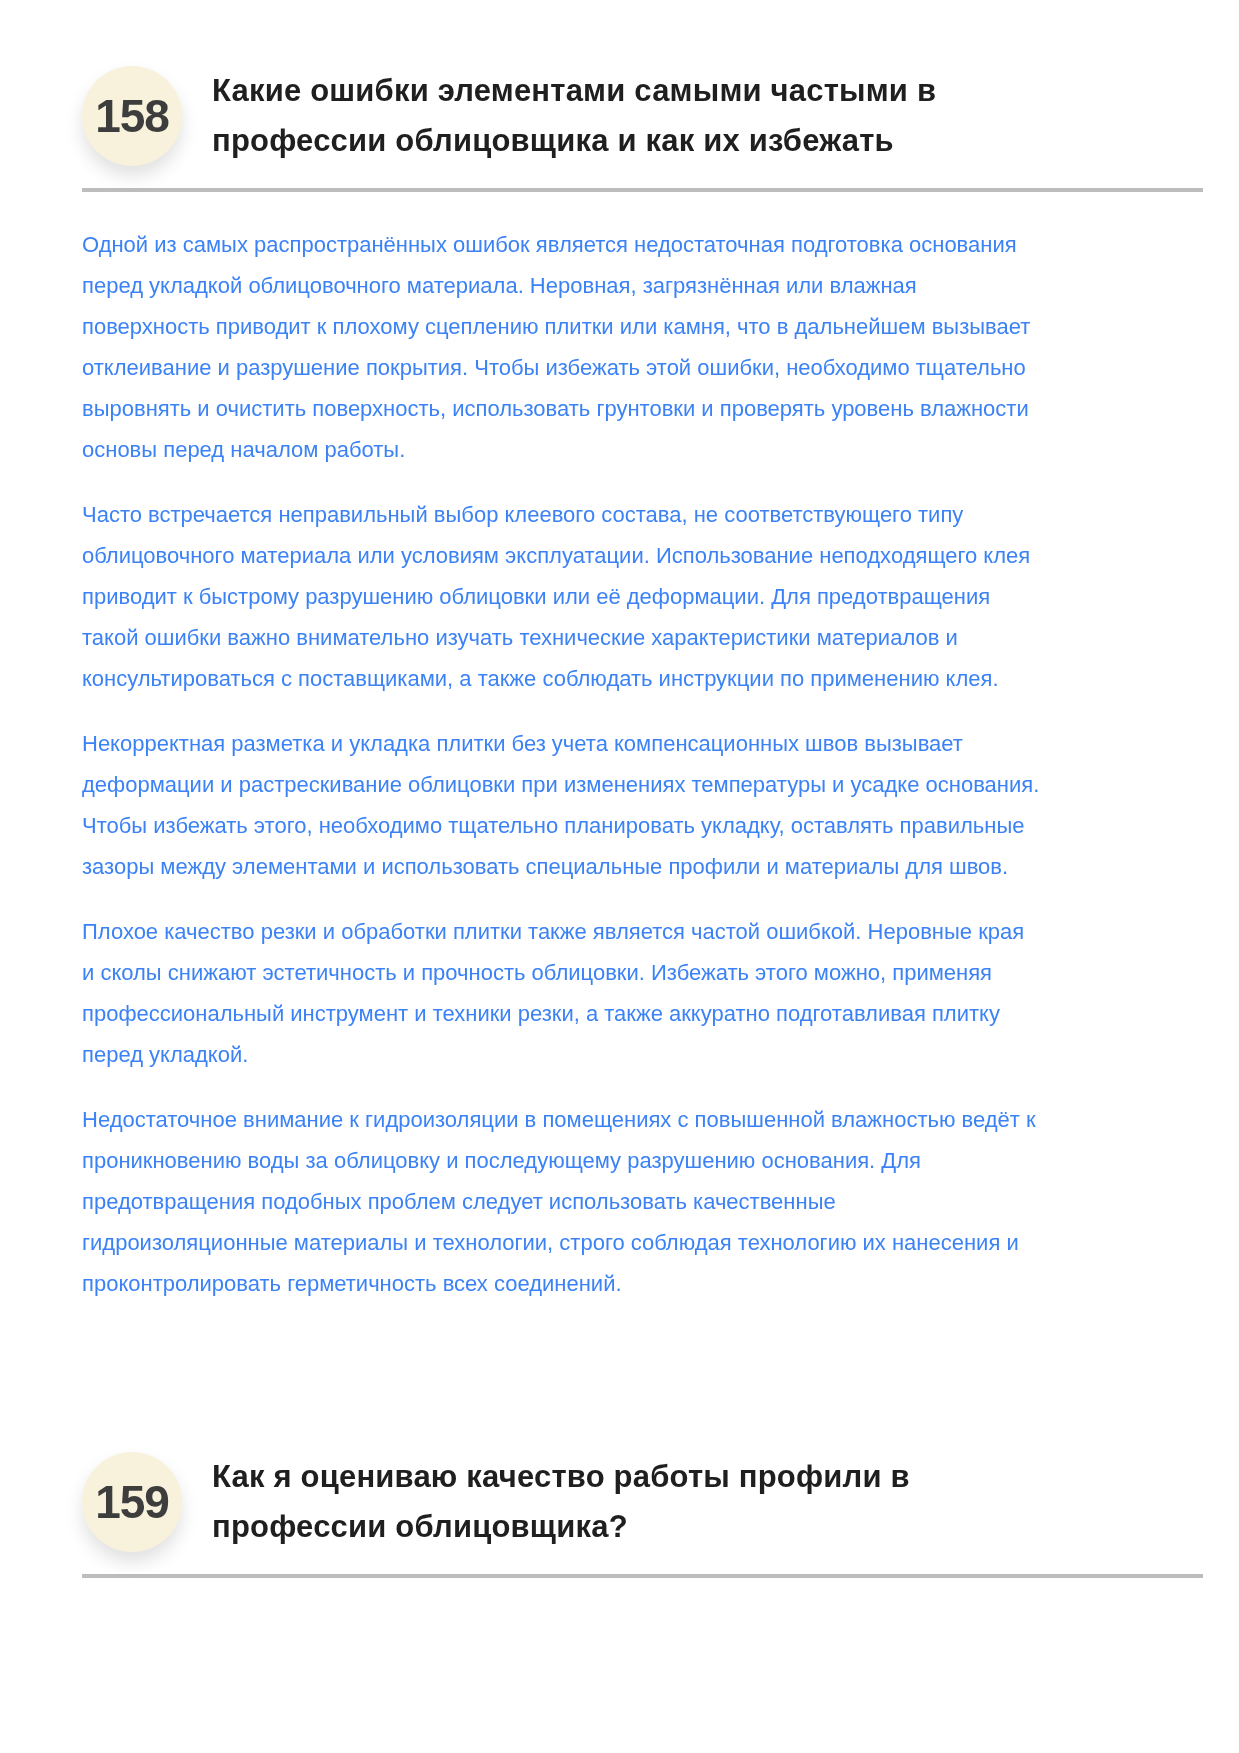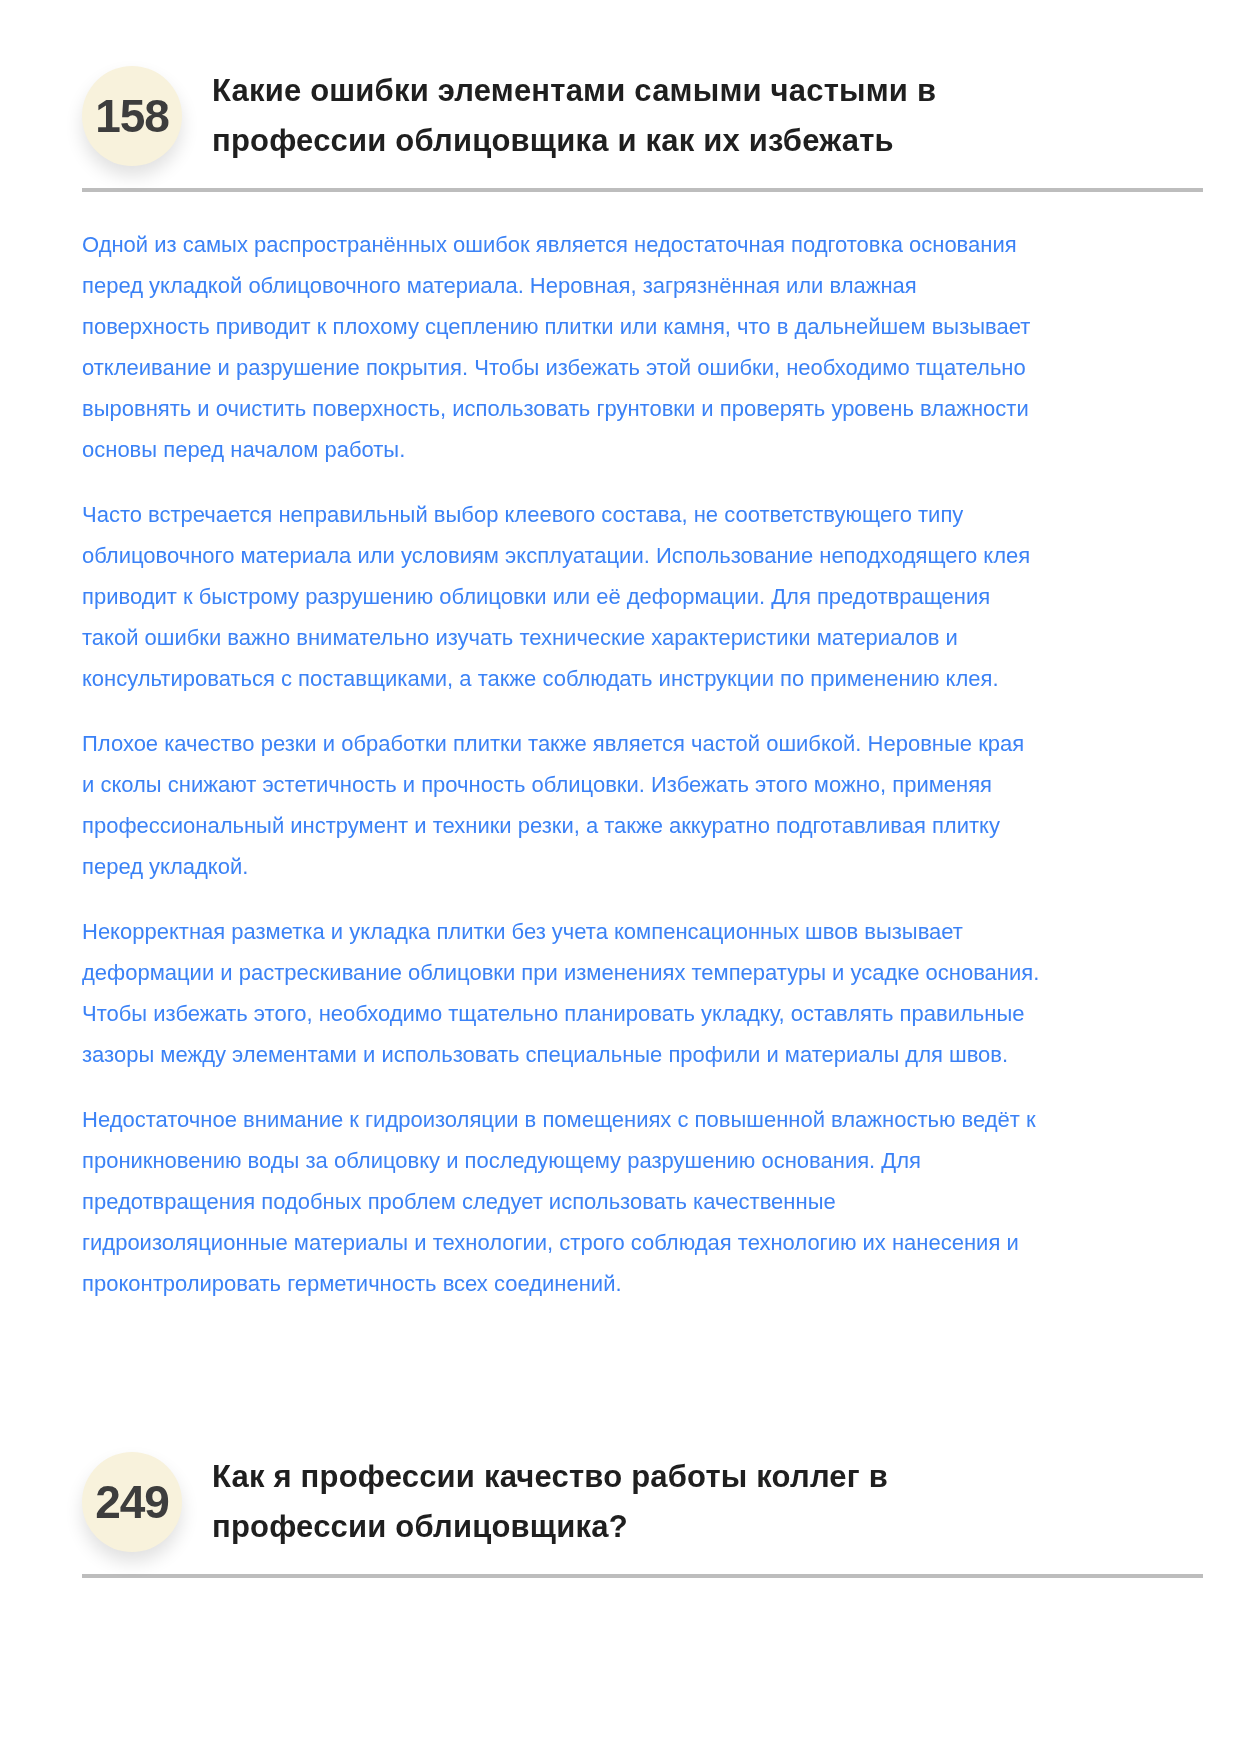--- a/index.html
+++ b/index.html
@@ -76,27 +76,27 @@
 
   <section class="qa-section">
     <header class="qa-header">
       <div class="badge">158</div>
       <h1 class="qa-title">Какие ошибки элементами самыми частыми в профессии облицовщика и как их избежать</h1>
     </header>
     <hr class="rule">
     <div class="qa-body">
       <p>Одной из самых распространённых ошибок является недостаточная подготовка основания перед укладкой облицовочного материала. Неровная, загрязнённая или влажная поверхность приводит к плохому сцеплению плитки или камня, что в дальнейшем вызывает отклеивание и разрушение покрытия. Чтобы избежать этой ошибки, необходимо тщательно выровнять и очистить поверхность, использовать грунтовки и проверять уровень влажности основы перед началом работы.</p>
       <p>Часто встречается неправильный выбор клеевого состава, не соответствующего типу облицовочного материала или условиям эксплуатации. Использование неподходящего клея приводит к быстрому разрушению облицовки или её деформации. Для предотвращения такой ошибки важно внимательно изучать технические характеристики материалов и консультироваться с поставщиками, а также соблюдать инструкции по применению клея.</p>
+      <p>Некорректная разметка и укладка плитки без учета компенсационных швов вызывает деформации и растрескивание облицовки при изменениях температуры и усадке основания. Чтобы избежать этого, необходимо тщательно планировать укладку, оставлять правильные зазоры между элементами и использовать специальные профили и материалы для швов.</p>
       <p>Плохое качество резки и обработки плитки также является частой ошибкой. Неровные края и сколы снижают эстетичность и прочность облицовки. Избежать этого можно, применяя профессиональный инструмент и техники резки, а также аккуратно подготавливая плитку перед укладкой.</p>
-      <p>Некорректная разметка и укладка плитки без учета компенсационных швов вызывает деформации и растрескивание облицовки при изменениях температуры и усадке основания. Чтобы избежать этого, необходимо тщательно планировать укладку, оставлять правильные зазоры между элементами и использовать специальные профили и материалы для швов.</p>
       <p>Недостаточное внимание к гидроизоляции в помещениях с повышенной влажностью ведёт к проникновению воды за облицовку и последующему разрушению основания. Для предотвращения подобных проблем следует использовать качественные гидроизоляционные материалы и технологии, строго соблюдая технологию их нанесения и проконтролировать герметичность всех соединений.</p>
     </div>
   </section>
 
   <section class="qa-section">
     <header class="qa-header">
-      <div class="badge">249</div>
-      <h1 class="qa-title">Как я профессии качество работы коллег в профессии облицовщика?</h1>
+      <div class="badge">159</div>
+      <h1 class="qa-title">Как я оцениваю качество работы профили в профессии облицовщика?</h1>
     </header>
     <hr class="rule">
   </section>
 
 </main>
 
 </body></html>

